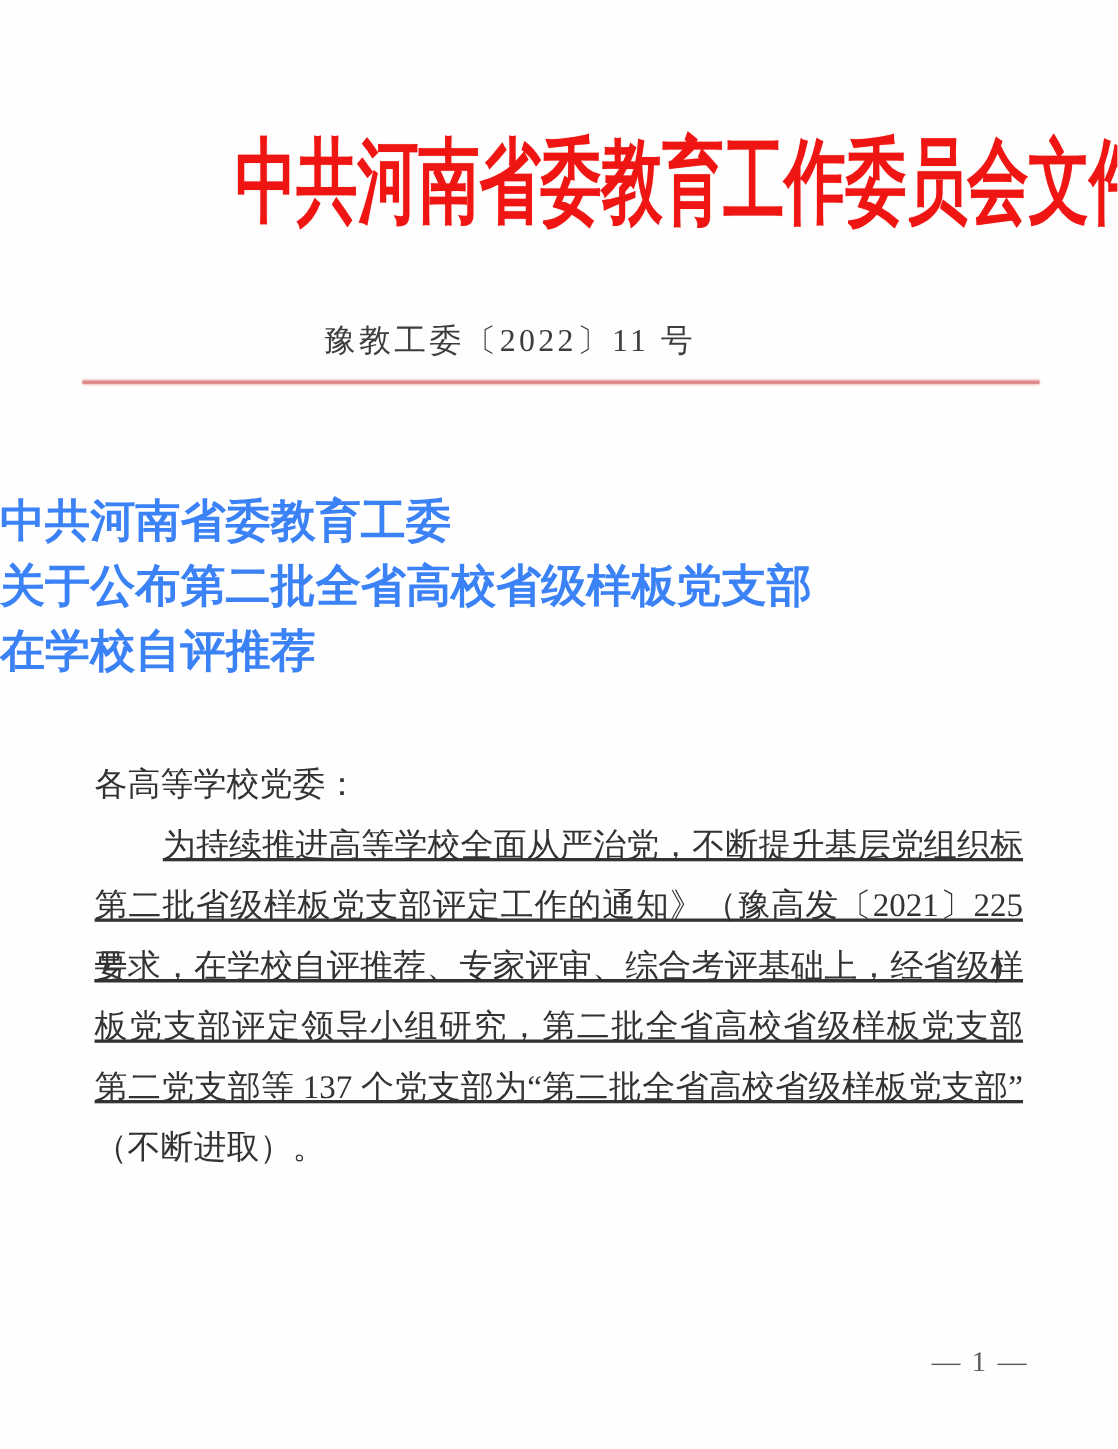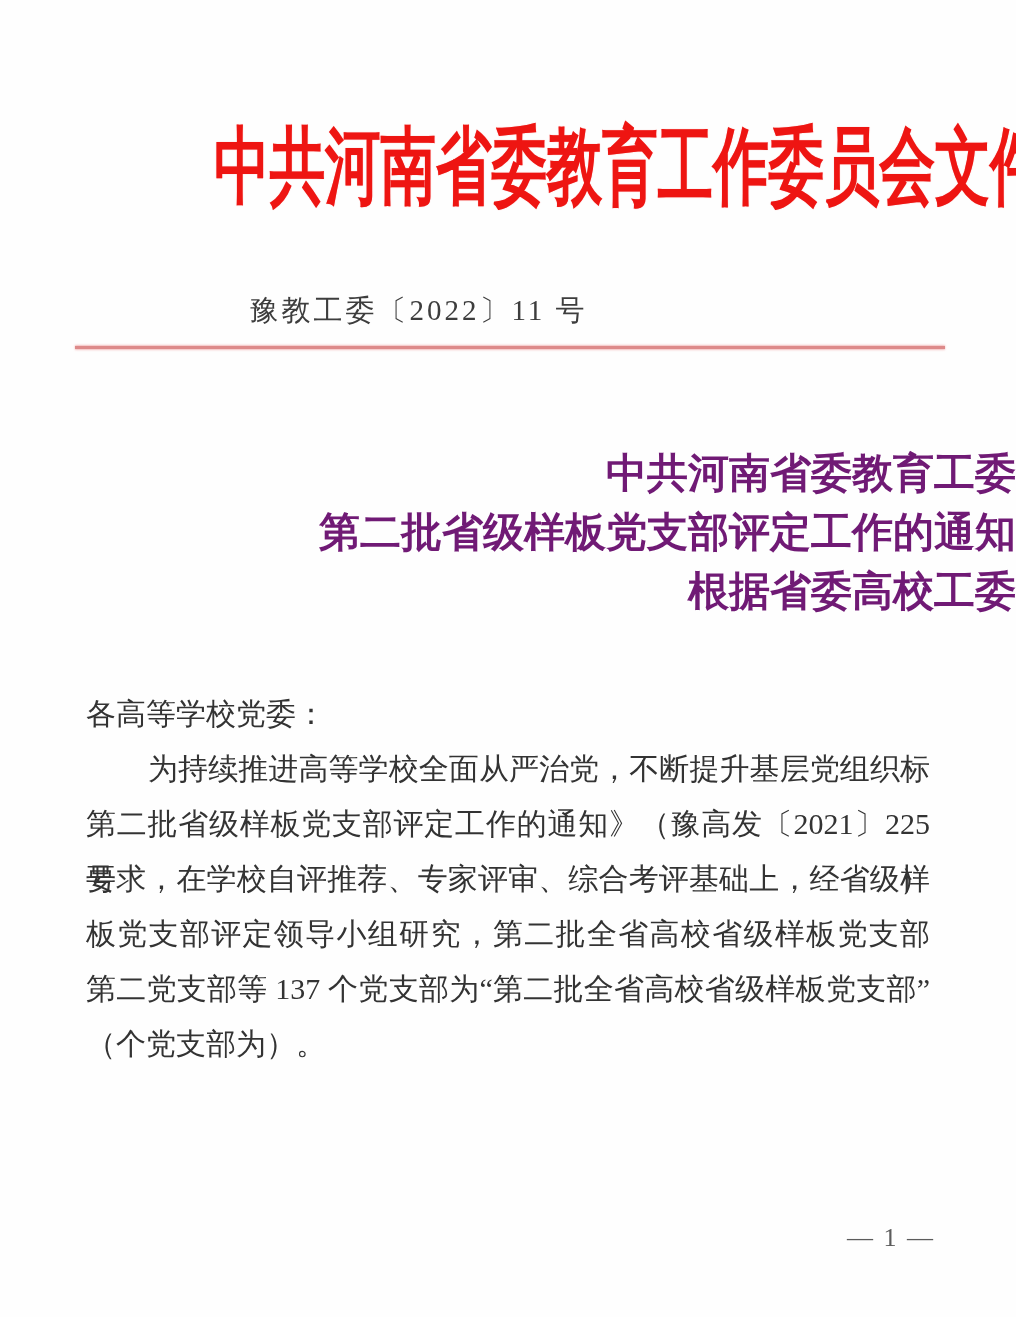--- a/index.html
+++ b/index.html
@@ -38,40 +38,41 @@
   .doc-number {
     position: absolute;
     top: 290px;
     left: 0;
     width: 837px;
     text-align: center;
     font-size: 29px;
     line-height: 40px;
     color: #3d3d3d;
     letter-spacing: 3px;
+    padding-left: 45px;
   }
   
   .red-rule {
     position: absolute;
     top: 346px;
     left: 75px;
     width: 870px;
     height: 3px;
     background: #dd8a8a;
     box-shadow: 0 1px 2px rgba(238, 150, 150, 0.6), 0 -1px 2px rgba(238, 150, 150, 0.6);
   }
   
   .doc-title {
     position: absolute;
     top: 444px;
     left: 0;
     width: 1016px;
-    text-align: right;
+    text-align: left;
     font-weight: bold;
-    color: #701a75;
+    color: #3b82f6;
     font-size: 41px;
     line-height: 59px;
   }
   
   .body-block {
     position: absolute;
     top: 686px;
     left: 86px;
     width: 844px;
     font-size: 30px;
@@ -79,20 +80,21 @@
   }
   .line {
     height: 55px;
     line-height: 55px;
     white-space: nowrap;
   }
   .line.j {
     white-space: normal;
     text-align: justify;
     text-align-last: justify;
+    text-decoration: underline;
   }
   .line.indent {
     text-indent: 62px;
   }
   
   .footer {
     position: absolute;
     top: 1222px;
     right: 81px;
     font-size: 26px;
@@ -109,29 +111,29 @@
   <div class="banner">
     <span class="banner-text">中共河南省委教育工作委员会文件</span>
   </div>
 
   <div class="doc-number">豫教工委〔2022〕11 号</div>
 
   <div class="red-rule"></div>
 
   <div class="doc-title">
     <div class="doc-title-line">中共河南省委教育工委</div>
-    <div class="doc-title-line">第二批省级样板党支部评定工作的通知</div>
-    <div class="doc-title-line">根据省委高校工委</div>
+    <div class="doc-title-line">关于公布第二批全省高校省级样板党支部</div>
+    <div class="doc-title-line">在学校自评推荐</div>
   </div>
 
   <div class="body-block">
     <div class="line">各高等学校党委：</div>
     <div class="line j indent">为持续推进高等学校全面从严治党，不断提升基层党组织标</div>
     <div class="line j">第二批省级样板党支部评定工作的通知》（豫高发〔2021〕225 号）</div>
     <div class="line j">要求，在学校自评推荐、专家评审、综合考评基础上，经省级样</div>
     <div class="line j">板党支部评定领导小组研究，第二批全省高校省级样板党支部</div>
     <div class="line j">第二党支部等 137 个党支部为“第二批全省高校省级样板党支部”</div>
-    <div class="line">（个党支部为）。</div>
+    <div class="line">（不断进取）。</div>
   </div>
 
   <div class="footer">— 1 —</div>
 
 </div>
 
 </body></html>

